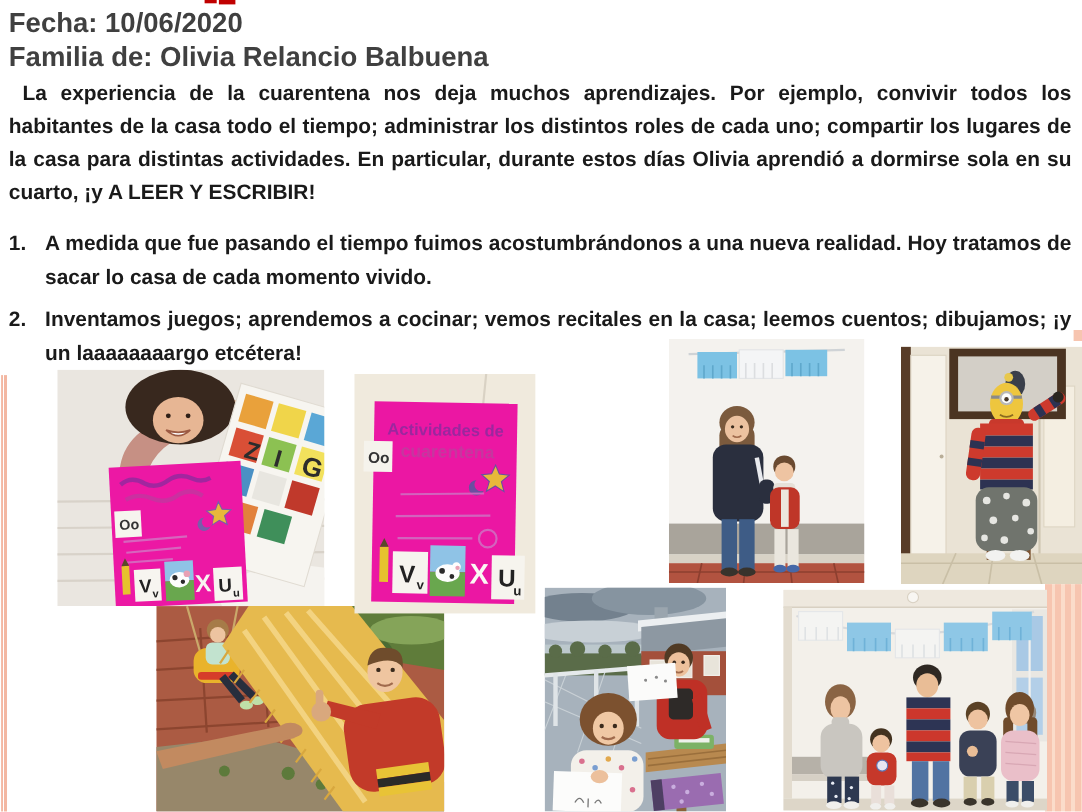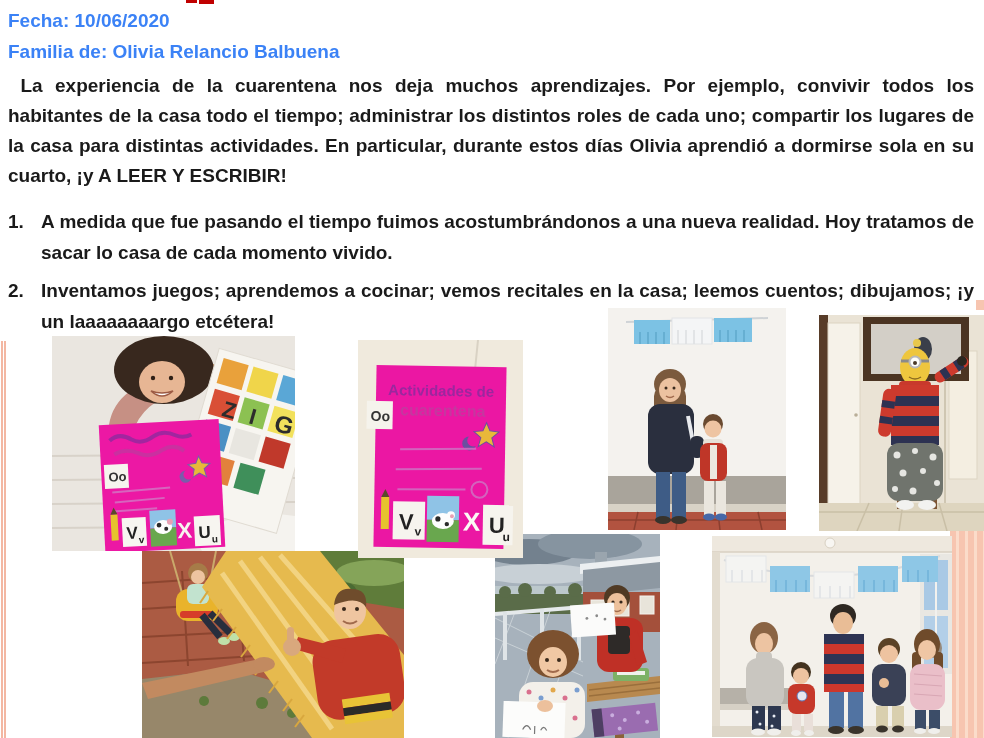--- a/index.html
+++ b/index.html
@@ -1,18 +1,18 @@
 <!DOCTYPE html>
 <html><head>
 <meta charset="utf-8">
 <style>
   html,body{margin:0;padding:0;background:#fff;}
   #page{position:relative;width:984px;height:738px;background:#fff;overflow:hidden;
         font-family:"Liberation Sans", sans-serif;}
-  .redline{position:absolute;left:8px;color:#3b82f6;font-weight:700;font-size:19px;line-height:26px;white-space:pre;}
+  .redline{position:absolute;left:8px;color:#404040;font-weight:700;font-size:25px;line-height:26px;white-space:pre;}
   #date-line{top:8px;}
   #family-line{top:39px;}
   #paragraph{position:absolute;left:8px;top:71px;width:966px;color:#1a1a1a;font-weight:700;
              font-size:19px;line-height:30px;text-align:justify;white-space:pre-wrap;}
   #list{position:absolute;left:8px;top:206px;width:966px;}
   .li-row{display:flex;margin-bottom:7px;}
   .li-num{width:33px;flex:0 0 33px;color:#1a1a1a;font-weight:700;font-size:19px;line-height:31px;}
   .li-text{flex:1;color:#1a1a1a;font-weight:700;font-size:19px;line-height:31px;text-align:justify;}
   .photo{position:absolute;overflow:hidden;}
   .photo svg{display:block;width:100%;height:100%;}
@@ -116,21 +116,21 @@
           <circle cx="112" cy="193" r="2" fill="#2b2b2b"></circle>
         <circle cx="116" cy="186" r="3" fill="#e8a0b4"></circle>
         <text x="123" y="203" font-size="22" font-weight="700" fill="#f7f5f0">X</text>
         <rect x="140" y="182" width="26" height="30" fill="#f7f5f0"></rect>
         <text x="144" y="204" font-size="17" font-weight="700" fill="#222">U</text>
         <text x="157" y="209" font-size="10" font-weight="700" fill="#222">u</text>
       </g>
     </svg>
   </div>
 
-  <div class="photo" style="left:322px;top:340px;width:165px;height:218px;z-index:3;margin-left:36px;">
+  <div class="photo" style="left:322px;top:340px;width:165px;height:218px;z-index:3;">
     <svg viewBox="0 0 165 218">
       <rect width="165" height="218" fill="#f0eadd"></rect>
       <line x1="120" y1="0" x2="117" y2="30" stroke="#d9d2c4" stroke-width="2"></line>
       <g transform="rotate(1 82 116)">
         <rect x="17" y="26" width="130" height="182" fill="#eb17a3"></rect>
         <text x="82" y="56" text-anchor="middle" font-size="15" font-weight="700" fill="#8e2a9e" opacity="0.85">Actividades de</text>
         <text x="84" y="76" text-anchor="middle" font-size="16" font-weight="700" fill="#c23a9f" opacity="0.9">cuarentena</text>
         <path d="M128 82 l3.5 8 9 1 -7 6 2.5 9 -8 -5 -8 5 2.5 -9 -7 -6 9 -1 Z" fill="#e8b83a" stroke="#6b4fa0"></path>
         <circle cx="111" cy="103" r="7" fill="#6b4fa0"></circle>
           <circle cx="115" cy="100" r="6" fill="#eb17a3"></circle>

